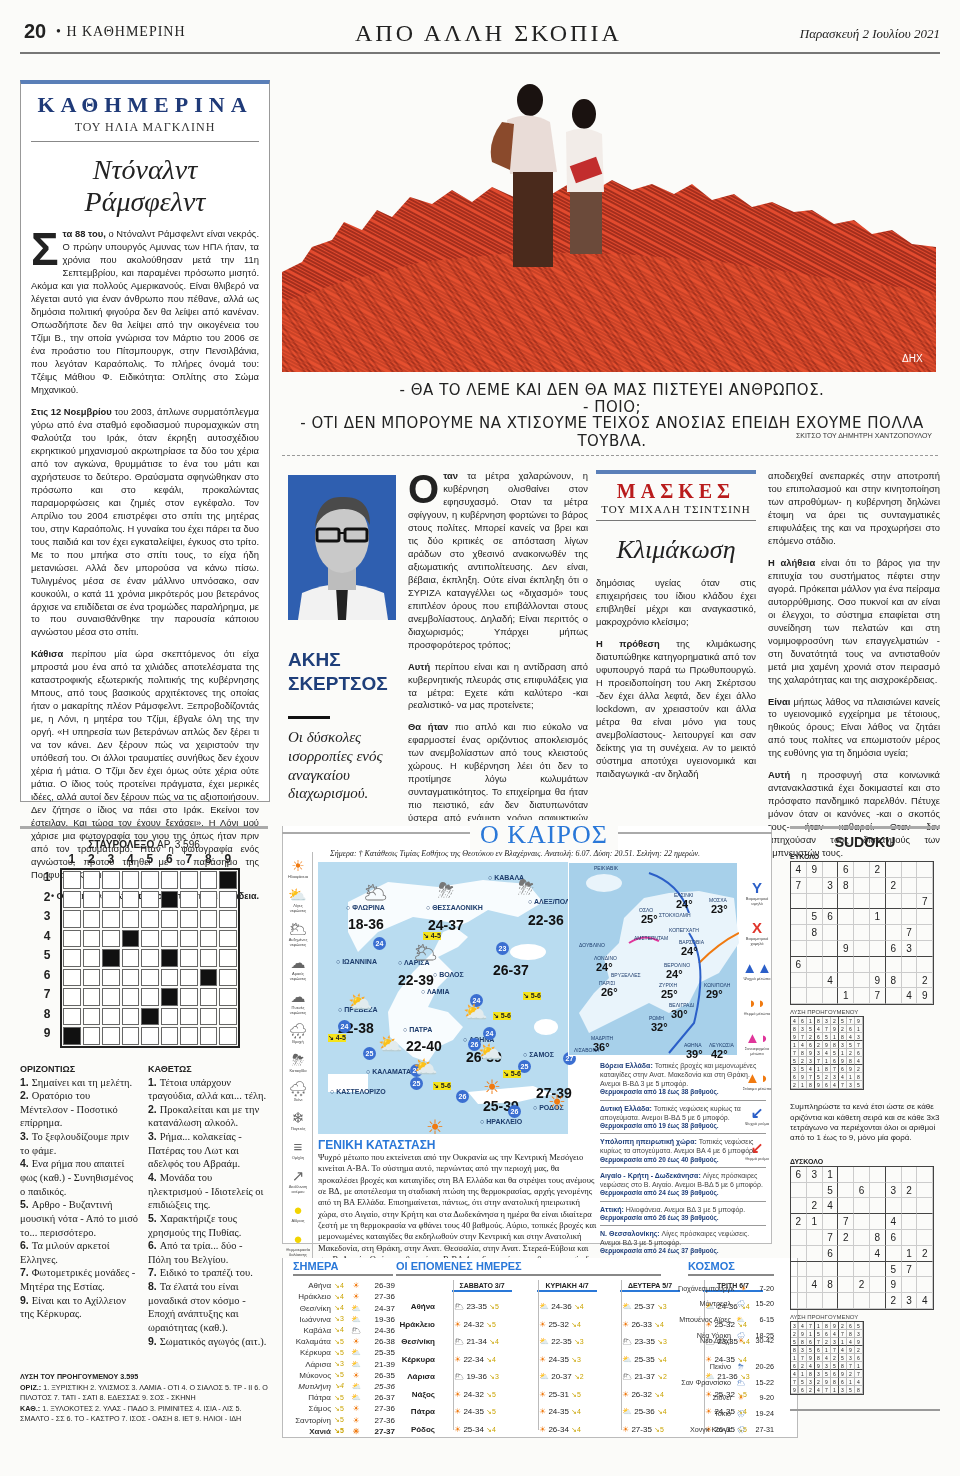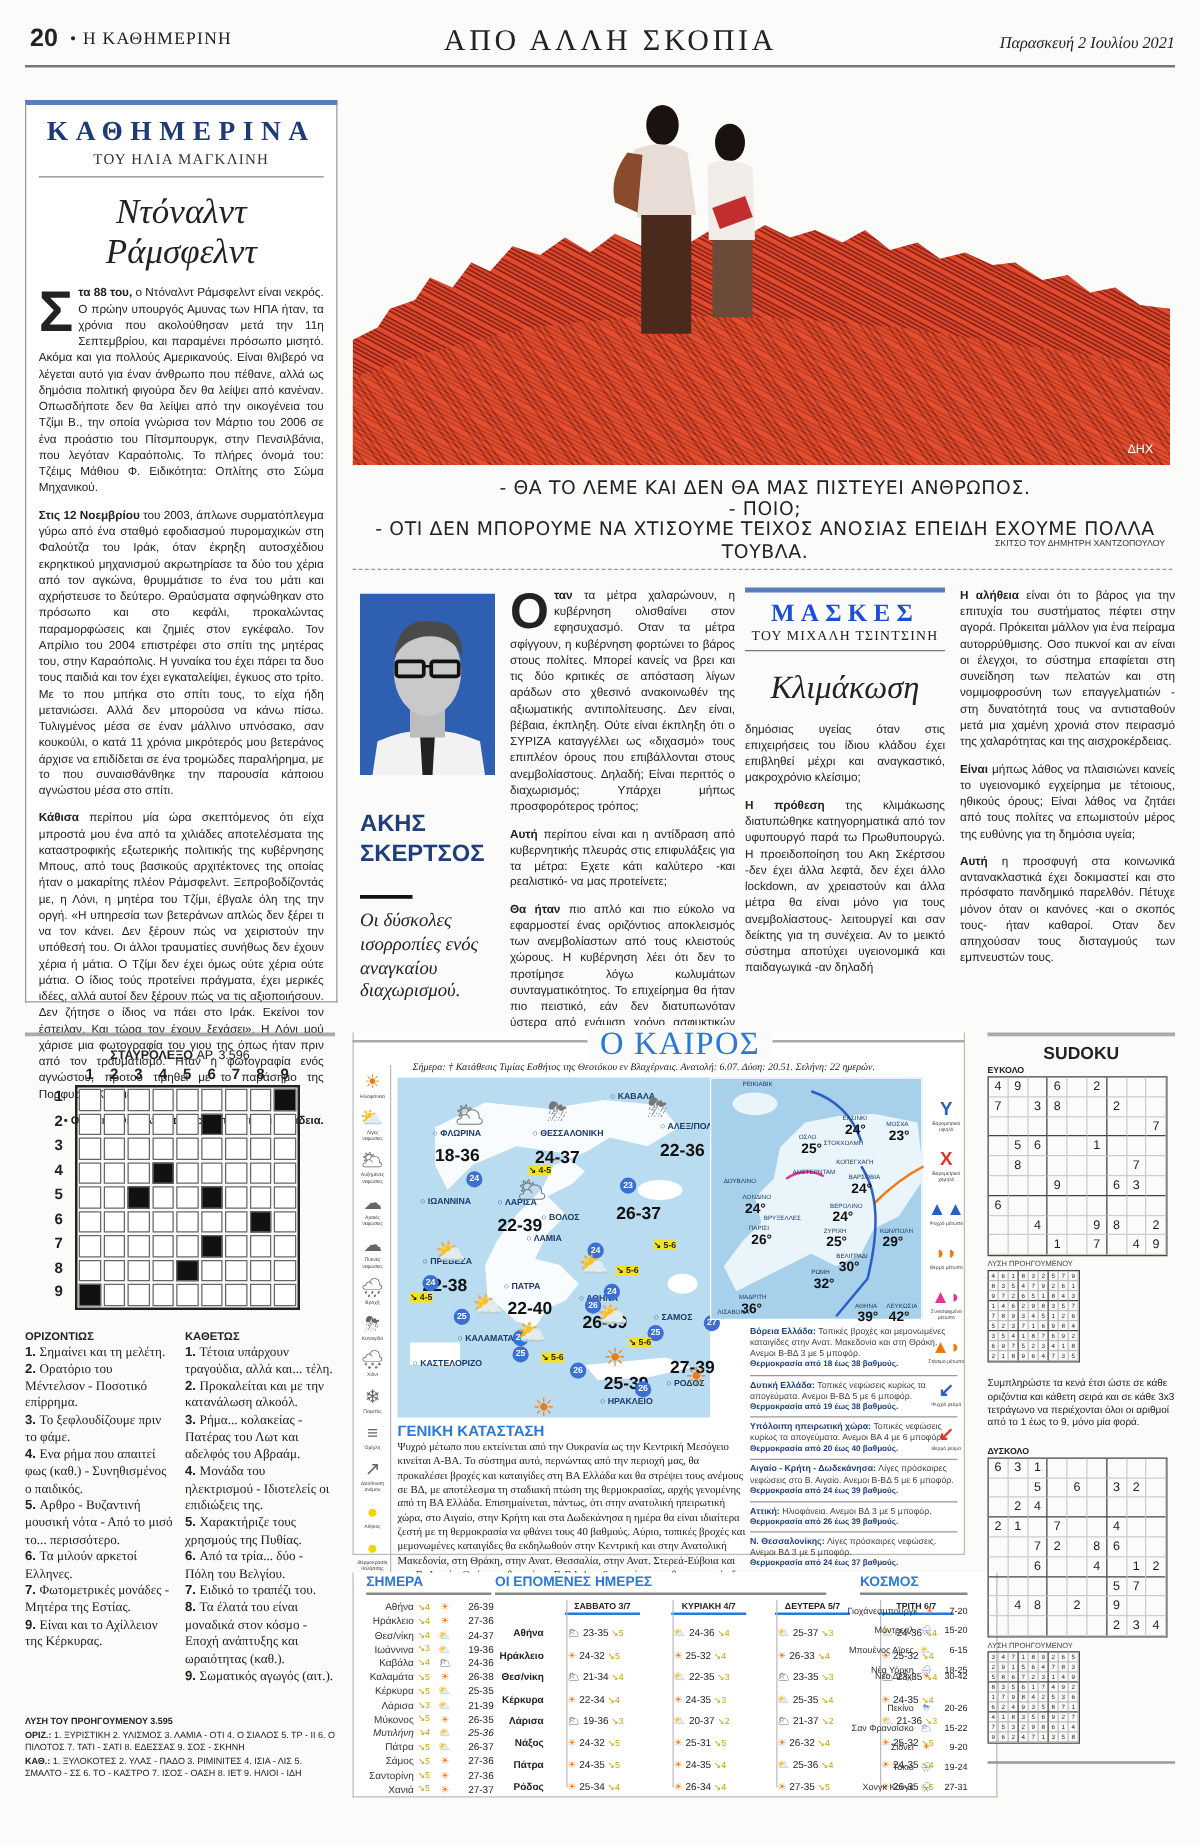--- a/index.html
+++ b/index.html
@@ -28,21 +28,21 @@
 .dash-rule{left:282px;right:22px;top:455px;border-top:1px dashed #999}
 
 .portrait{left:288px;top:475px;width:108px;height:145px;background:#2f5fb0;overflow:hidden}
 .author-name{left:288px;top:648px;font:bold 19px/1.25 "Liberation Sans",sans-serif;color:#1f3f7a}
 .author-bar{left:288px;top:716px;width:42px;height:3px;background:#111}
 .author-quote{left:288px;top:728px;width:110px;font:italic 15px/1.25 "Liberation Serif",serif}
 .col2{left:408px;top:470px;width:180px}
 .col3{left:596px;top:470px;width:160px}
 .col4{left:768px;top:470px;width:172px}
 .maskes-bar{height:4px;background:#5a7fb8;margin-bottom:6px}
-.maskes-k{text-align:center;font:bold 20px "Liberation Serif",serif;letter-spacing:5px;color:#1d4ed8}
+.maskes-k{text-align:center;font:bold 20px "Liberation Serif",serif;letter-spacing:5px;color:#b91c1c}
 .maskes-a{text-align:center;font:11px "Liberation Serif",serif;letter-spacing:1px;padding-bottom:5px;border-bottom:1px solid #777}
 .maskes-h{text-align:center;font:italic 26px "Liberation Serif",serif;margin:14px 0 12px}
 
 .sect-rule{height:3px;background:#aaa}
 .crossword{left:20px;top:826px;width:248px}
 .cw-title{text-align:center;font:bold 10px "Liberation Sans",sans-serif;margin:10px 0 2px}
 .cw-cols{display:flex;margin-left:42px;font:bold 12px "Liberation Sans",sans-serif}
 .cw-cols span{width:19.5px;text-align:center}
 .cw-wrap{display:flex;margin-left:14px;margin-top:2px}
 .cw-rows{display:flex;flex-direction:column;font:bold 12px "Liberation Sans",sans-serif;width:26px}
@@ -202,20 +202,21 @@
   <div class="maskes-bar"></div>
   <div class="maskes-k">ΜΑΣΚΕΣ</div>
   <div class="maskes-a">ΤΟΥ ΜΙΧΑΛΗ ΤΣΙΝΤΣΙΝΗ</div>
   <div class="maskes-h">Κλιμάκωση</div>
   <div class="body-text">
     <p>δημόσιας υγείας όταν στις επιχειρήσεις του ίδιου κλάδου έχει επιβληθεί μέχρι και αναγκαστικό, μακροχρόνιο κλείσιμο;</p>
     <p><b>Η πρόθεση</b><span> της κλιμάκωσης διατυπώθηκε κατηγορηματικά από τον υφυπουργό παρά τω Πρωθυπουργώ. Η προειδοποίηση του Ακη Σκέρτσου -δεν έχει άλλα λεφτά, δεν έχει άλλο lockdown, αν χρειαστούν και άλλα μέτρα θα είναι μόνο για τους ανεμβολίαστους- λειτουργεί και σαν δείκτης για τη συνέχεια. Αν το μεικτό σύστημα αποτύχει υγειονομικά και παιδαγωγικά -αν δηλαδή</span></p>
   </div>
 </div>
 <div class="abs col4 body-text">
+  <p>αποδειχθεί ανεπαρκές στην αποτροπή του επιπολασμού και στην κινητοποίηση των απροθύμων- η κυβέρνηση δηλώνει έτοιμη να άρει τις συνταγματικές επιφυλάξεις της και να προχωρήσει στο επόμενο στάδιο.</p>
   <p><b>Η αλήθεια</b><span> είναι ότι το βάρος για την επιτυχία του συστήματος πέφτει στην αγορά. Πρόκειται μάλλον για ένα πείραμα αυτορρύθμισης. Οσο πυκνοί και αν είναι οι έλεγχοι, το σύστημα επαφίεται στη συνείδηση των πελατών και στη νομιμοφροσύνη των επαγγελματιών - στη δυνατότητά τους να αντισταθούν μετά μια χαμένη χρονιά στον πειρασμό της χαλαρότητας και της αισχροκέρδειας.</span></p>
   <p><b>Είναι</b><span> μήπως λάθος να πλαισιώνει κανείς το υγειονομικό εγχείρημα με τέτοιους, ηθικούς όρους; Είναι λάθος να ζητάει από τους πολίτες να επωμιστούν μέρος της ευθύνης για τη δημόσια υγεία;</span></p>
   <p><b>Αυτή</b><span> η προσφυγή στα κοινωνικά αντανακλαστικά έχει δοκιμαστεί και στο πρόσφατο πανδημικό παρελθόν. Πέτυχε μόνον όταν οι κανόνες -και ο σκοπός τους- ήταν καθαροί. Οταν δεν απηχούσαν τους δισταγμούς των εμπνευστών τους.</span></p>
 </div>
 
 <div class="abs crossword">
   <div class="sect-rule"></div>
   <div class="cw-title"><span>ΣΤΑΥΡΟΛΕΞΟ</span> <span style="font-weight:normal">ΑΡ. 3.596</span></div>
   <div class="cw-cols" id="cw-cols">
       <span>1</span>
@@ -658,21 +659,21 @@
       <span class="w">↘5</span>
       <span class="s">☀</span>
       <span class="t">27-36</span>
     </div>
     <div class="today-row" style="top: 156.4px;">
       <span class="n">Σαντορίνη</span>
       <span class="w">↘5</span>
       <span class="s">☀</span>
       <span class="t">27-36</span>
     </div>
-    <div class="today-row" style="top: 167.6px;">
+    <div class="today-row" style="top: 167.6px; font-weight: bold;">
       <span class="n">Χανιά</span>
       <span class="w">↘5</span>
       <span class="s">☀</span>
       <span class="t">27-37</span>
     </div>
     <div class="day-h" style="left: 169px; top: 24px;">ΣΑΒΒΑΤΟ 3/7</div>
     <div class="day-h" style="left: 254px; top: 24px;">ΚΥΡΙΑΚΗ 4/7</div>
     <div class="day-h" style="left: 337px; top: 24px;">ΔΕΥΤΕΡΑ 5/7</div>
     <div class="day-h" style="left: 420px; top: 24px;">ΤΡΙΤΗ 6/7</div>
     <div class="vsep" style="left: 170px; top: 22px; height: 150px;"></div>

